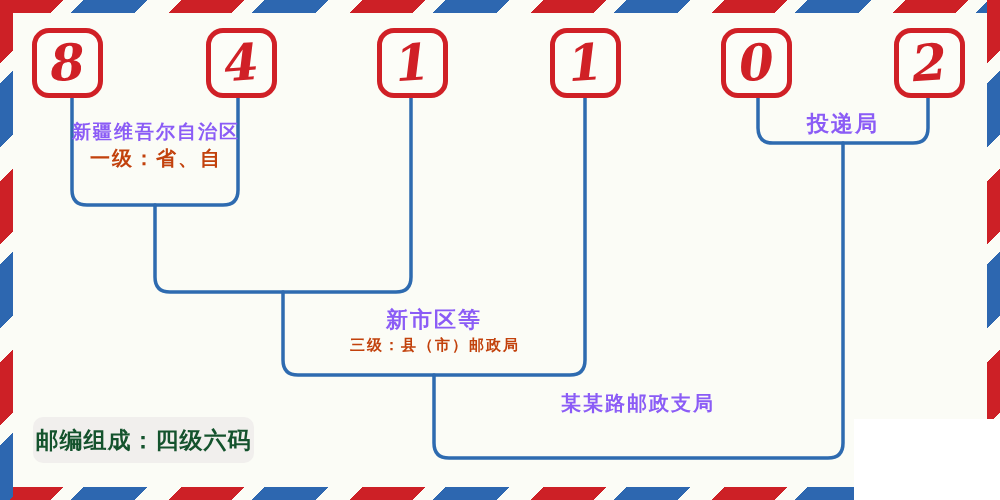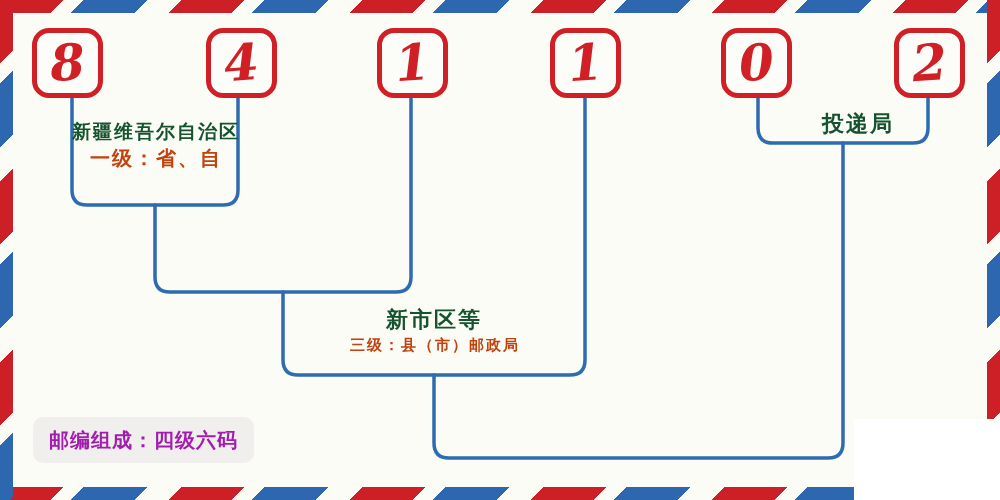--- a/index.html
+++ b/index.html
@@ -65,43 +65,43 @@
   }
   
   .lbl {
     position: absolute;
     transform: translateX(-50%);
     white-space: nowrap;
     font-weight: 700;
     letter-spacing: 2px;
     z-index: 6;
   }
-  .lbl.blue { color: #14532d; }
+  .lbl.blue { color: #8b5cf6; }
   .lbl.red  { color: #c2410c; }
   .fs19 { font-size: 19px; }
   .fs20 { font-size: 20px; }
   .fs21 { font-size: 15px; }
-  .fs22 { font-size: 22px; margin-left: 15px; }
+  .fs22 { font-size: 22px; }
   .fs26 { font-size: 22px; }
   
   .pill {
     position: absolute;
     left: 33px; top: 417px;
     width: 221px; height: 46px;
     background: #f1efed;
     border-radius: 10px;
     display: flex;
     align-items: center;
     justify-content: center;
     z-index: 6;
   }
   .pill span {
-    color: #a21caf;
+    color: #14532d;
     font-weight: 700;
-    font-size: 20px;
+    font-size: 23px;
     letter-spacing: 1px;
   }
 </style>
 </head>
 <body>
 
 <div class="canvas">
 
   <div class="stripe top"></div>
   <div class="stripe bottom"></div>
@@ -138,20 +138,21 @@
     <span class="digit">2</span>
   </div>
 
   <div class="lbl blue fs19" style="left:156px; top:119px">新疆维吾尔自治区</div>
   <div class="lbl red fs20" style="left:156px; top:145px">一级：省、自</div>
 
 
   <div class="lbl blue fs26" style="left:434px; top:305px">新市区等</div>
   <div class="lbl red fs21" style="left:435px; top:336px">三级：县（市）邮政局</div>
 
+  <div class="lbl blue fs20" style="left:638px; top:390px">某某路邮政支局</div>
 
   <div class="lbl blue fs22" style="left:843px; top:109px">投递局</div>
 
   <div class="pill">
     <span>邮编组成：四级六码</span>
   </div>
 
 </div>
 
 </body></html>

